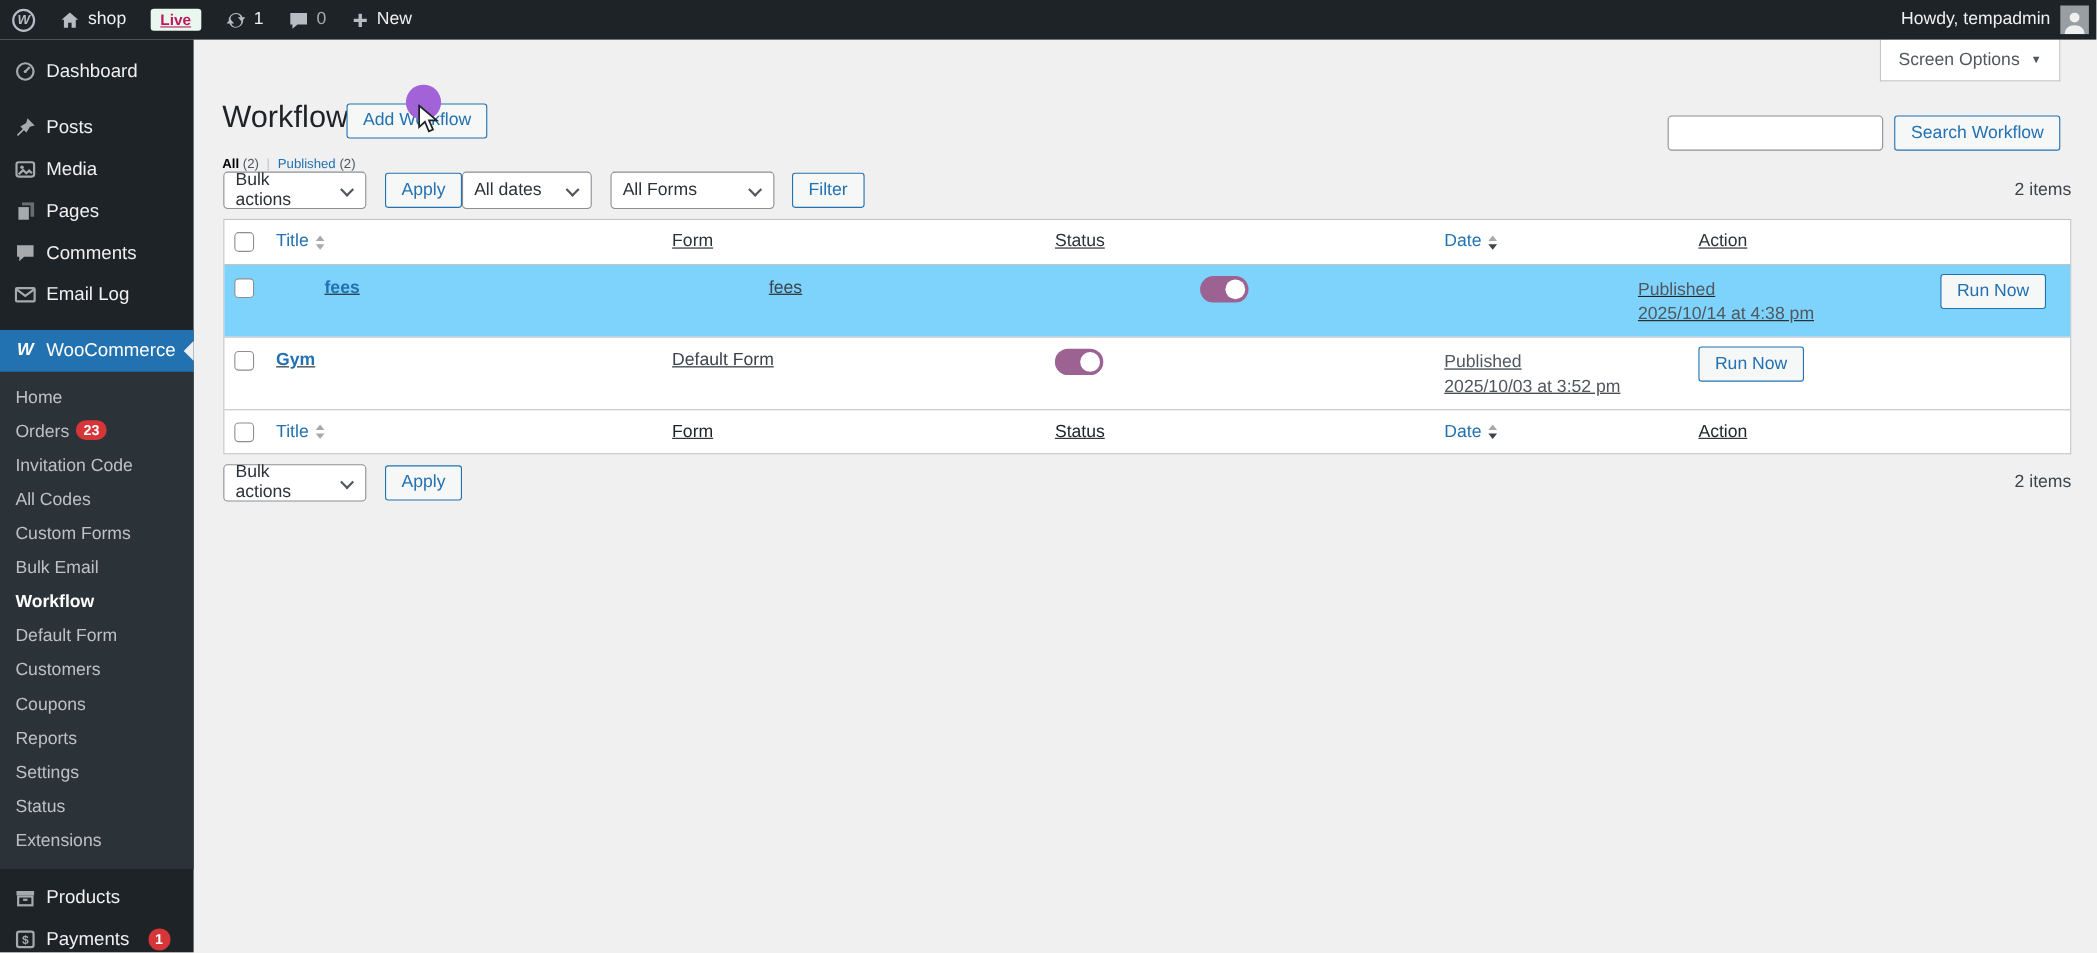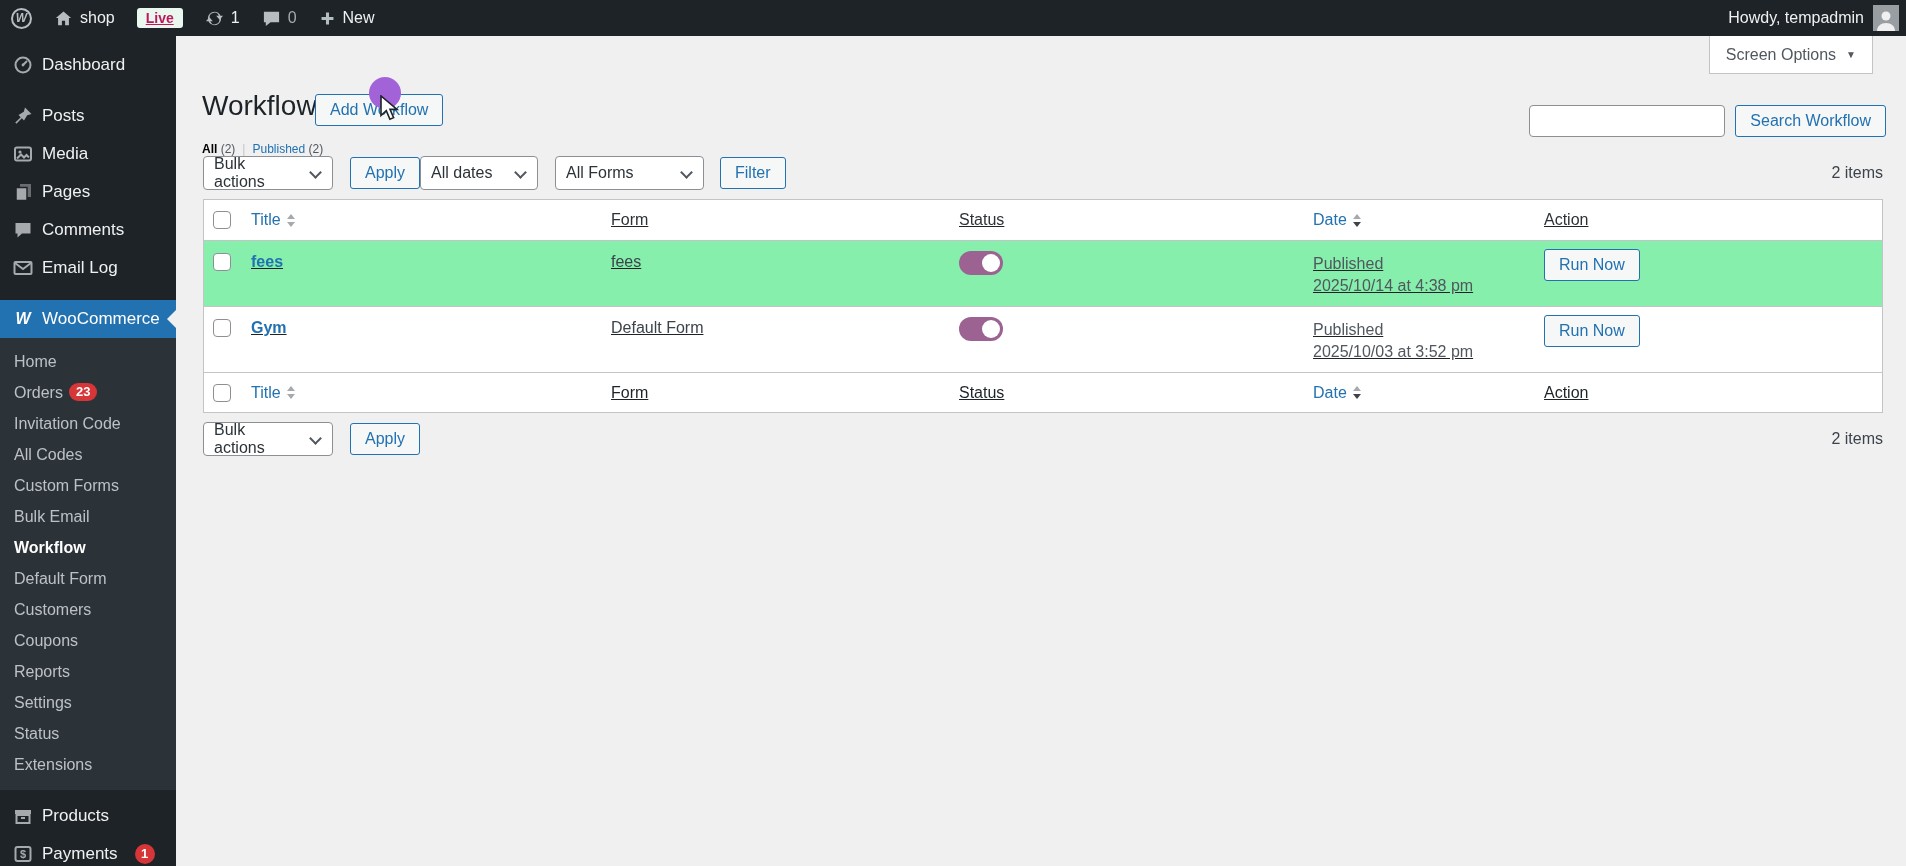--- a/index.html
+++ b/index.html
@@ -46,42 +46,42 @@
   #screen-options .caret { font-size:10px; color:#50575e; }
   #page-title { position:absolute; left:26px; top:54px; font-size:28px; font-weight:400; color:#1d2327; }
   #add-btn { position:absolute; left:139px; top:58px; }
   .btn { display:inline-flex; align-items:center; justify-content:center; height:32px; padding:0 14px;
     font-size:16px; font-family:inherit; color:#2271b1; background:#f6f7f7; border:1px solid #2271b1;
     border-radius:3px; cursor:pointer; white-space:nowrap; }
   #views { position:absolute; left:26px; top:106px; font-size:12px; color:#50575e; }
   #views .current-view { color:#000; font-weight:bold; }
   #views .sep { color:#c3c4c7; margin:0 7px; }
   #views a { color:#2271b1; text-decoration:none; cursor:pointer; }
-  #search-box { position:absolute; right:20px; top:69px; display:flex; gap:10px; align-items:center; }
+  #search-box { position:absolute; right:33px; top:69px; display:flex; gap:10px; align-items:center; }
   #search-input { width:196px; height:32px; border:1px solid #8c8f94; border-radius:4px; background:#fff;
     font-size:16px; padding:0 8px; font-family:inherit; }
   #filter-row { position:absolute; left:27px; top:120px; width:1680px; display:flex; align-items:center; }
   .select { position:relative; height:34px; background:#fff; border:1px solid #8c8f94; border-radius:4px;
     display:inline-flex; align-items:center; padding:0 34px 0 10px; font-size:16px; color:#2c3338; cursor:pointer; }
   .select::after { content:""; position:absolute; right:12px; top:11px; width:7px; height:7px;
     border-right:2px solid #50575e; border-bottom:2px solid #50575e; transform:rotate(45deg); }
   .items-count { margin-left:auto; font-size:16px; color:#3c434a; }
   
   #list-table { position:absolute; left:27px; top:163px; width:1680px; background:#fff; border:1px solid #c3c4c7;text-decoration:underline; }
   .grid-row { display:grid; grid-template-columns:47px 360px 348px 354px 231px 1fr; }
   .head-row { height:40px; align-items:center; font-size:16px; }
   .head-row .col-label { color:#2c3338; }
   .sortable { color:#2271b1; text-decoration:none; display:inline-flex; align-items:center; gap:6px; cursor:pointer; }
   .sort-arrows { display:inline-flex; flex-direction:column; gap:3px; }
   .arr-up { width:0; height:0; border-left:4px solid transparent; border-right:4px solid transparent; border-bottom:5px solid #a7aaad; }
   .arr-down { width:0; height:0; border-left:4px solid transparent; border-right:4px solid transparent; border-top:5px solid #a7aaad; }
   .sorted-desc .arr-down { border-top-color:#3c434a; }
   .cb { width:18px; height:18px; border:1px solid #8c8f94; border-radius:4px; background:#fff; margin-left:9px; cursor:pointer; }
   .data-row { min-height:66px; border-top:1px solid #c3c4c7; font-size:16px; }
-  .data-row.striped { background:#86efac; }
+  .data-row.striped { background:#7dd3fc;gap:44px; }
   .data-row .cell { padding-top:12px; }
   .data-row .cb { margin-top:12px; }
   .row-title { color:#2271b1; font-weight:bold; text-decoration:none; cursor:pointer; }
   .cell-form { color:#3c434a; }
   .toggle { width:44px; height:24px; border-radius:12px; position:relative; display:inline-block;
     margin-top:10px; cursor:pointer; }
   .toggle .knob { position:absolute; right:3px; top:3px; width:18px; height:18px; border-radius:50%;
     background:#fff; }
   .cell-date { color:#50575e; line-height:22px; }
   .foot-row { height:40px; align-items:center; font-size:16px; border-top:1px solid #c3c4c7; }

